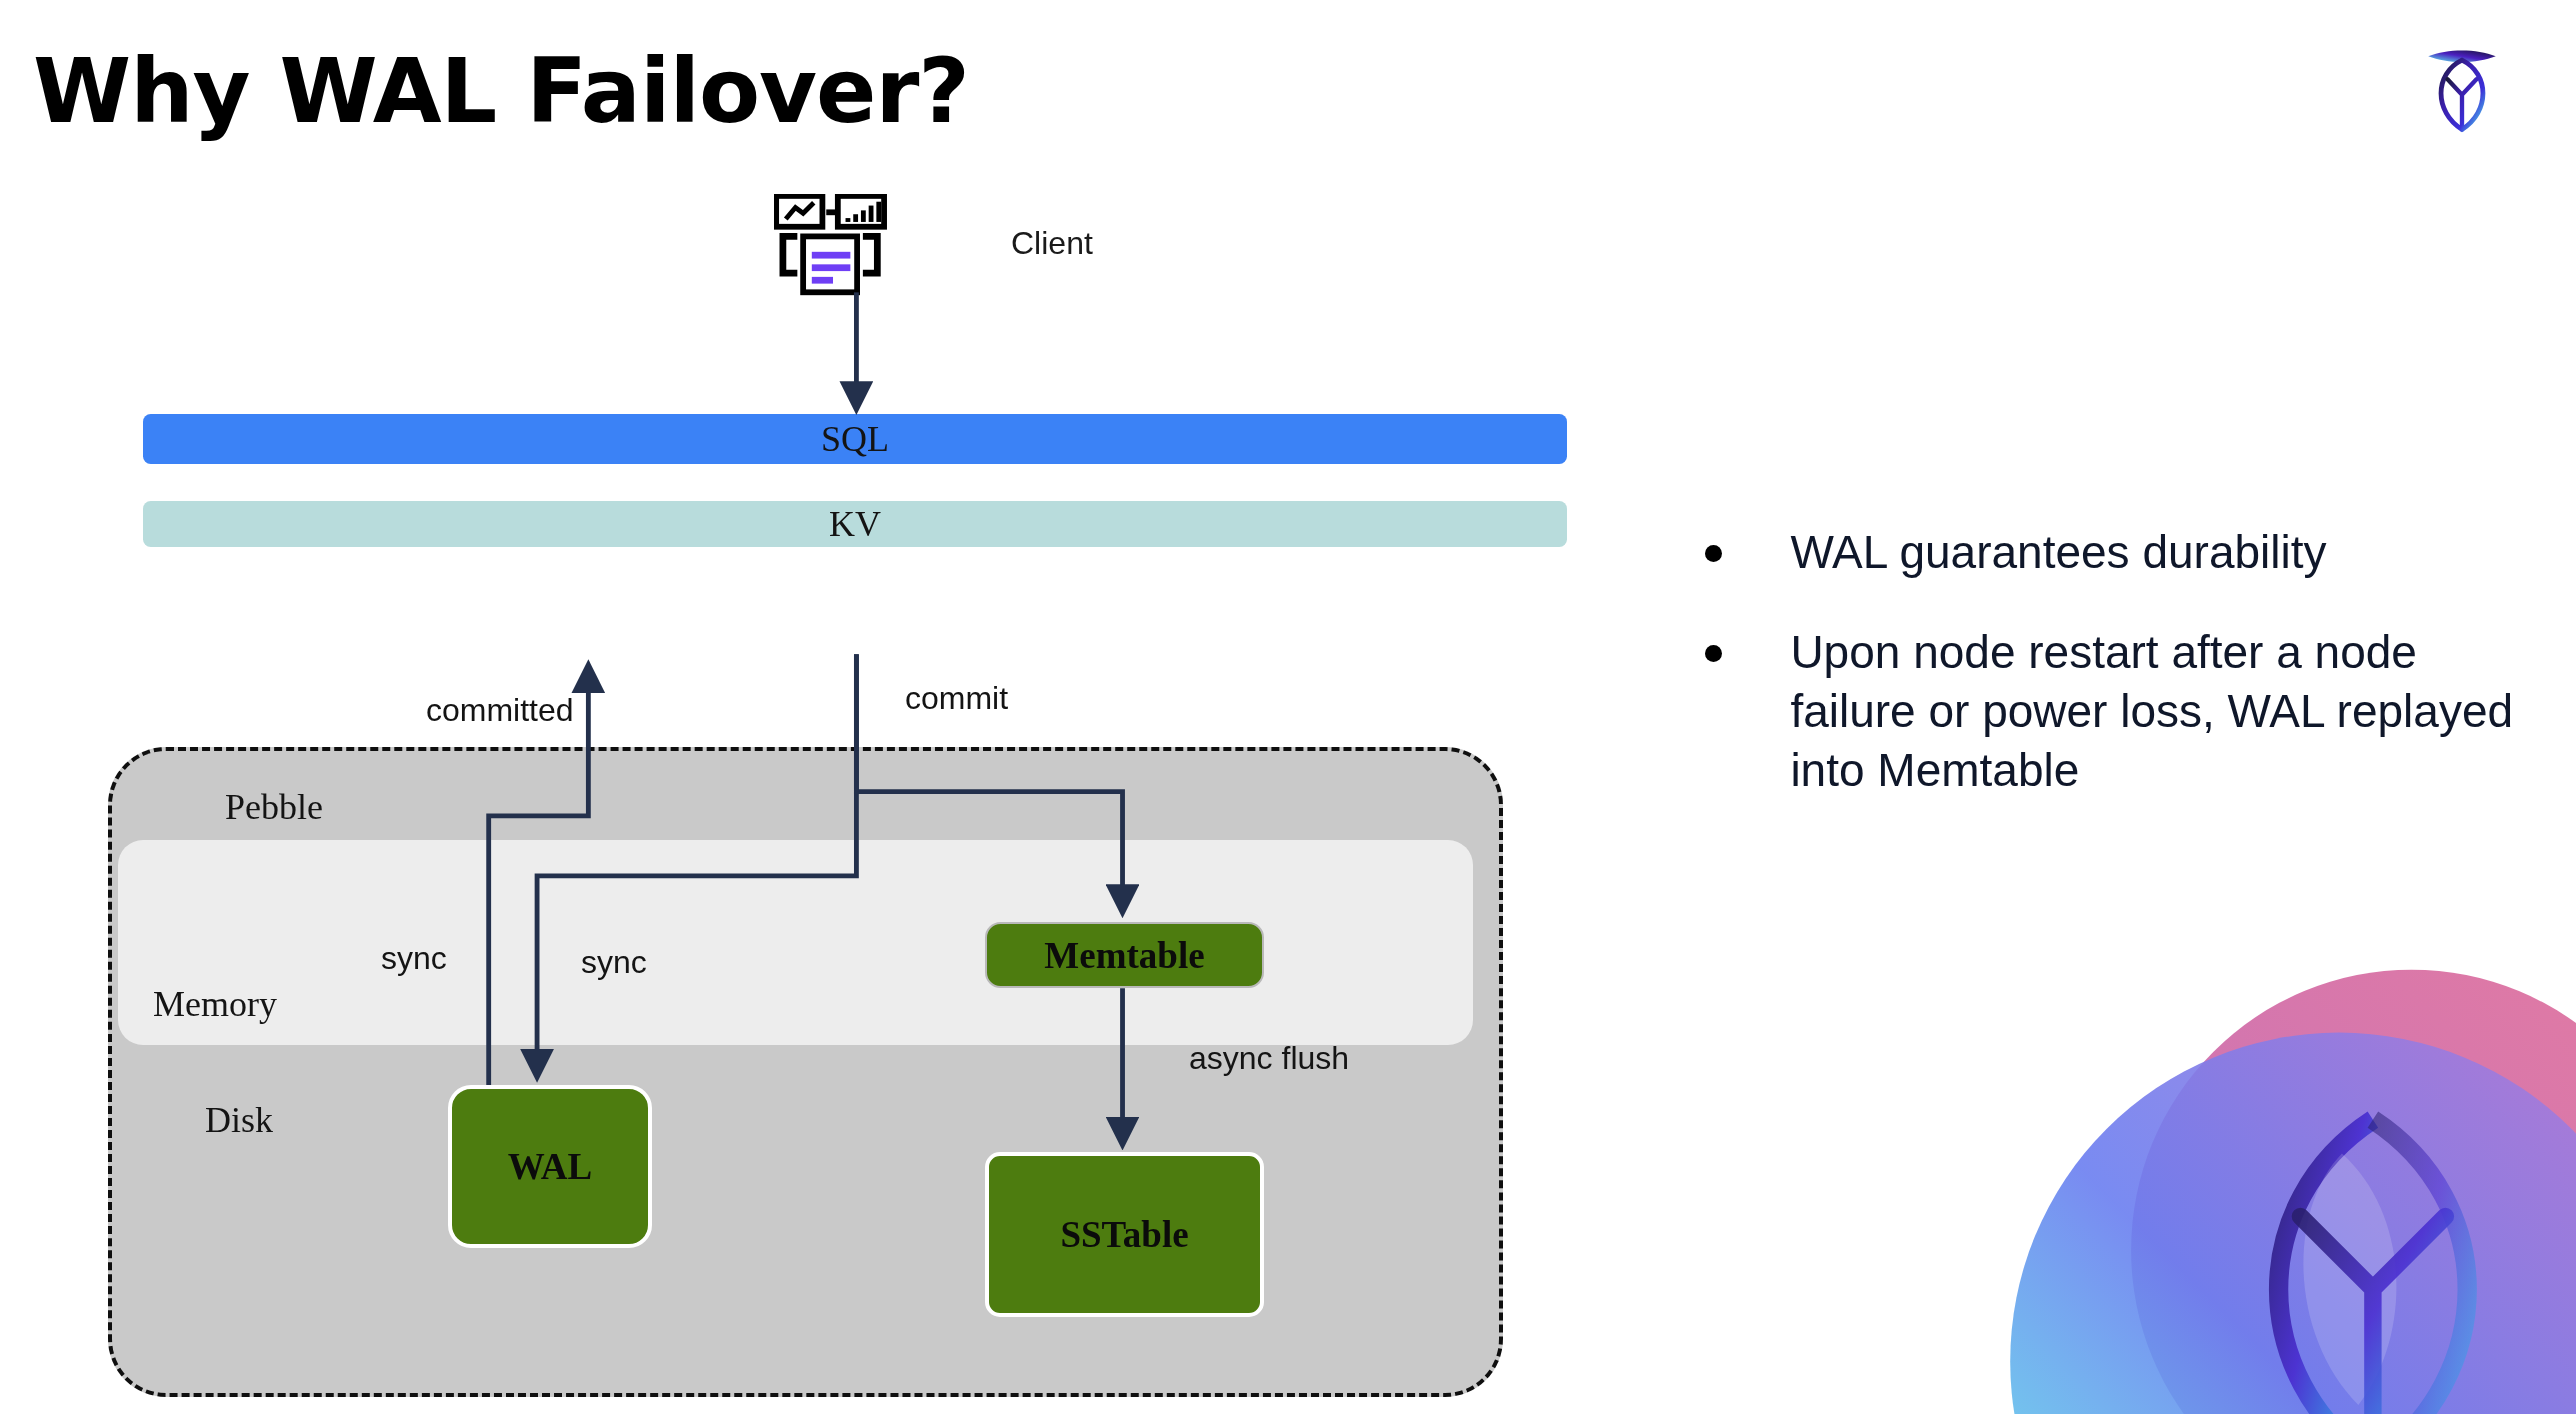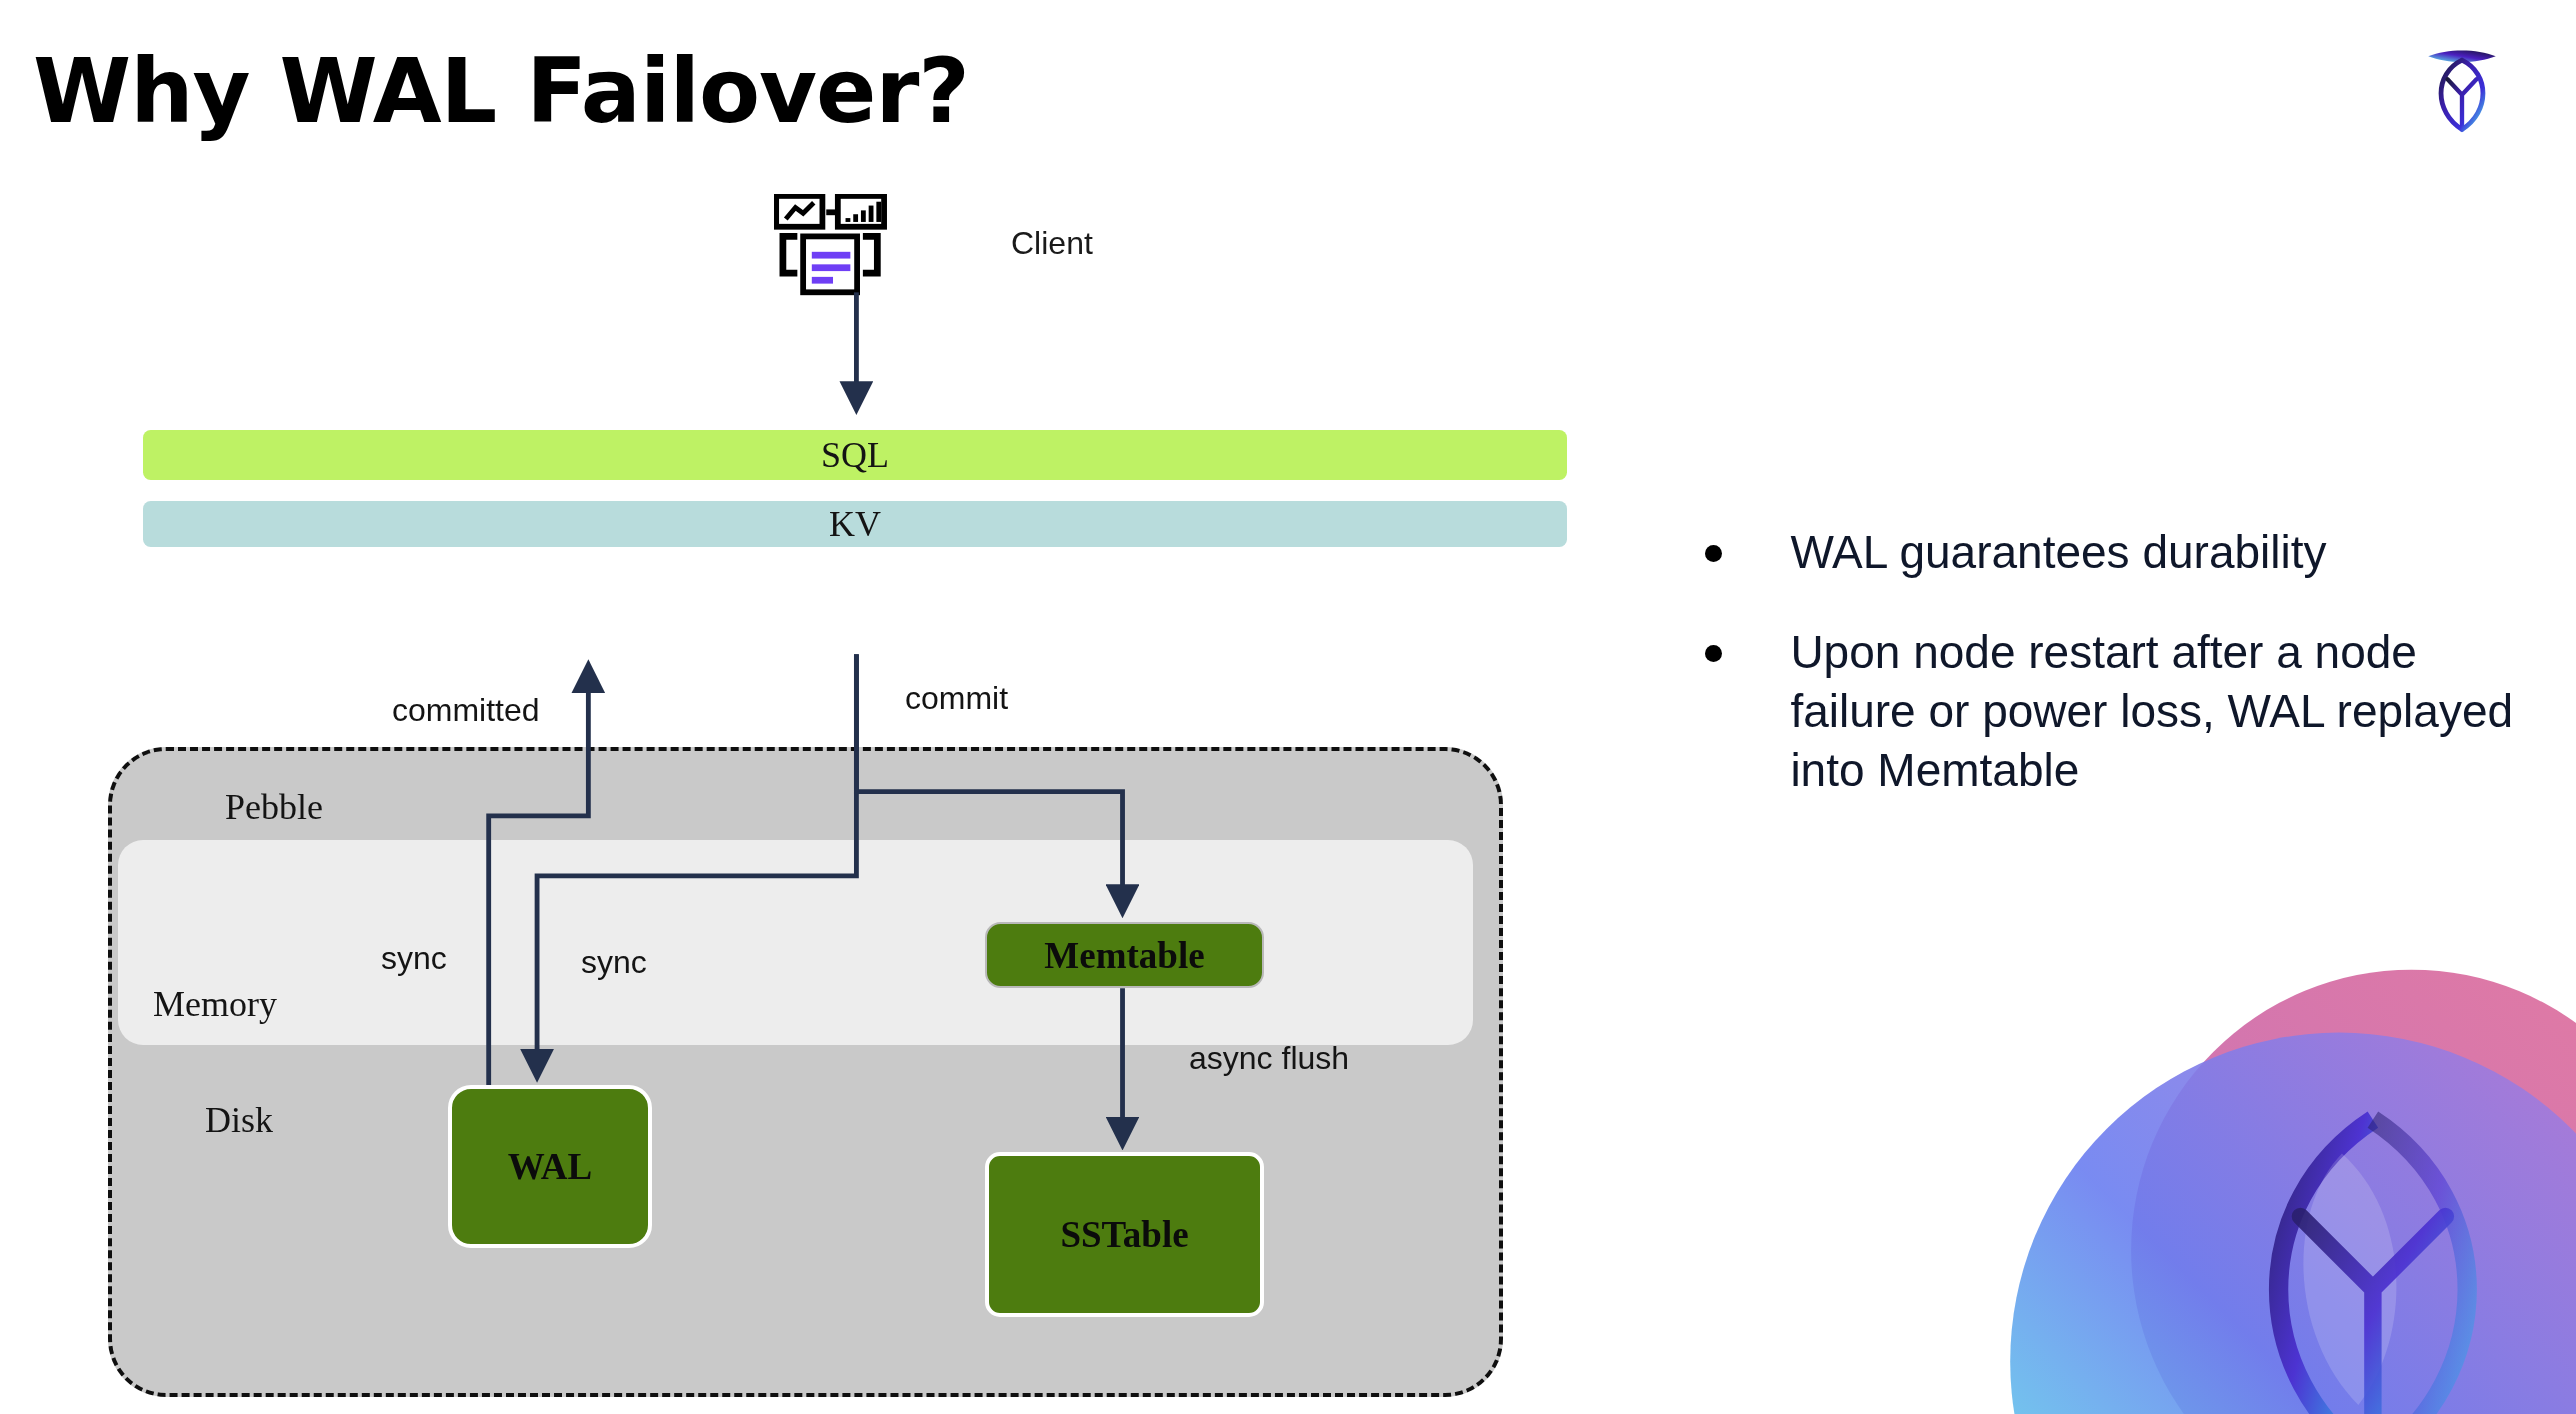--- a/index.html
+++ b/index.html
@@ -74,21 +74,21 @@
     left: 143px;
     width: 1424px;
     border-radius: 7.7px;
     display: flex;
     align-items: center;
     justify-content: center;
     font-family: "Liberation Serif", serif;
     font-size: 36px;
     color: #141414;
   }
-  #bar-sql { top: 430px;  height: 50px; background: #bef264; }
+  #bar-sql { top: 414px;  height: 50px; background: #3b82f6; }
   #bar-kv  { top: 501px;  height: 46px; background: #B8DCDC; }
   #bar-si  { top: 579px;  height: 75px; background: #D5D0E5; }
 
   
   #pebble-box {
     position: absolute;
     left: 108px;
     top: 747px;
     width: 1395px;
     height: 650px;
@@ -140,21 +140,21 @@
                    border-color: #ffffff; border-width: 4.8px; border-radius: 15px; }
 
   
   .flow-label {
     position: absolute;
     font-family: "Liberation Sans", sans-serif;
     font-size: 32px;
     color: #141414;
     white-space: nowrap;
   }
-  #label-committed  { left: 392px;  top: 692px; }
+  #label-committed  { left: 426px;  top: 692px; }
   #label-commit     { left: 905px;  top: 680px; }
   #label-sync-left  { left: 381px;  top: 940px; }
   #label-sync-right { left: 581px;  top: 944px; }
   #label-asyncflush { left: 1189px; top: 1040px; }
 
   
   #arrows {
     position: absolute;
     left: 0; top: 0;
     width: 2576px;

